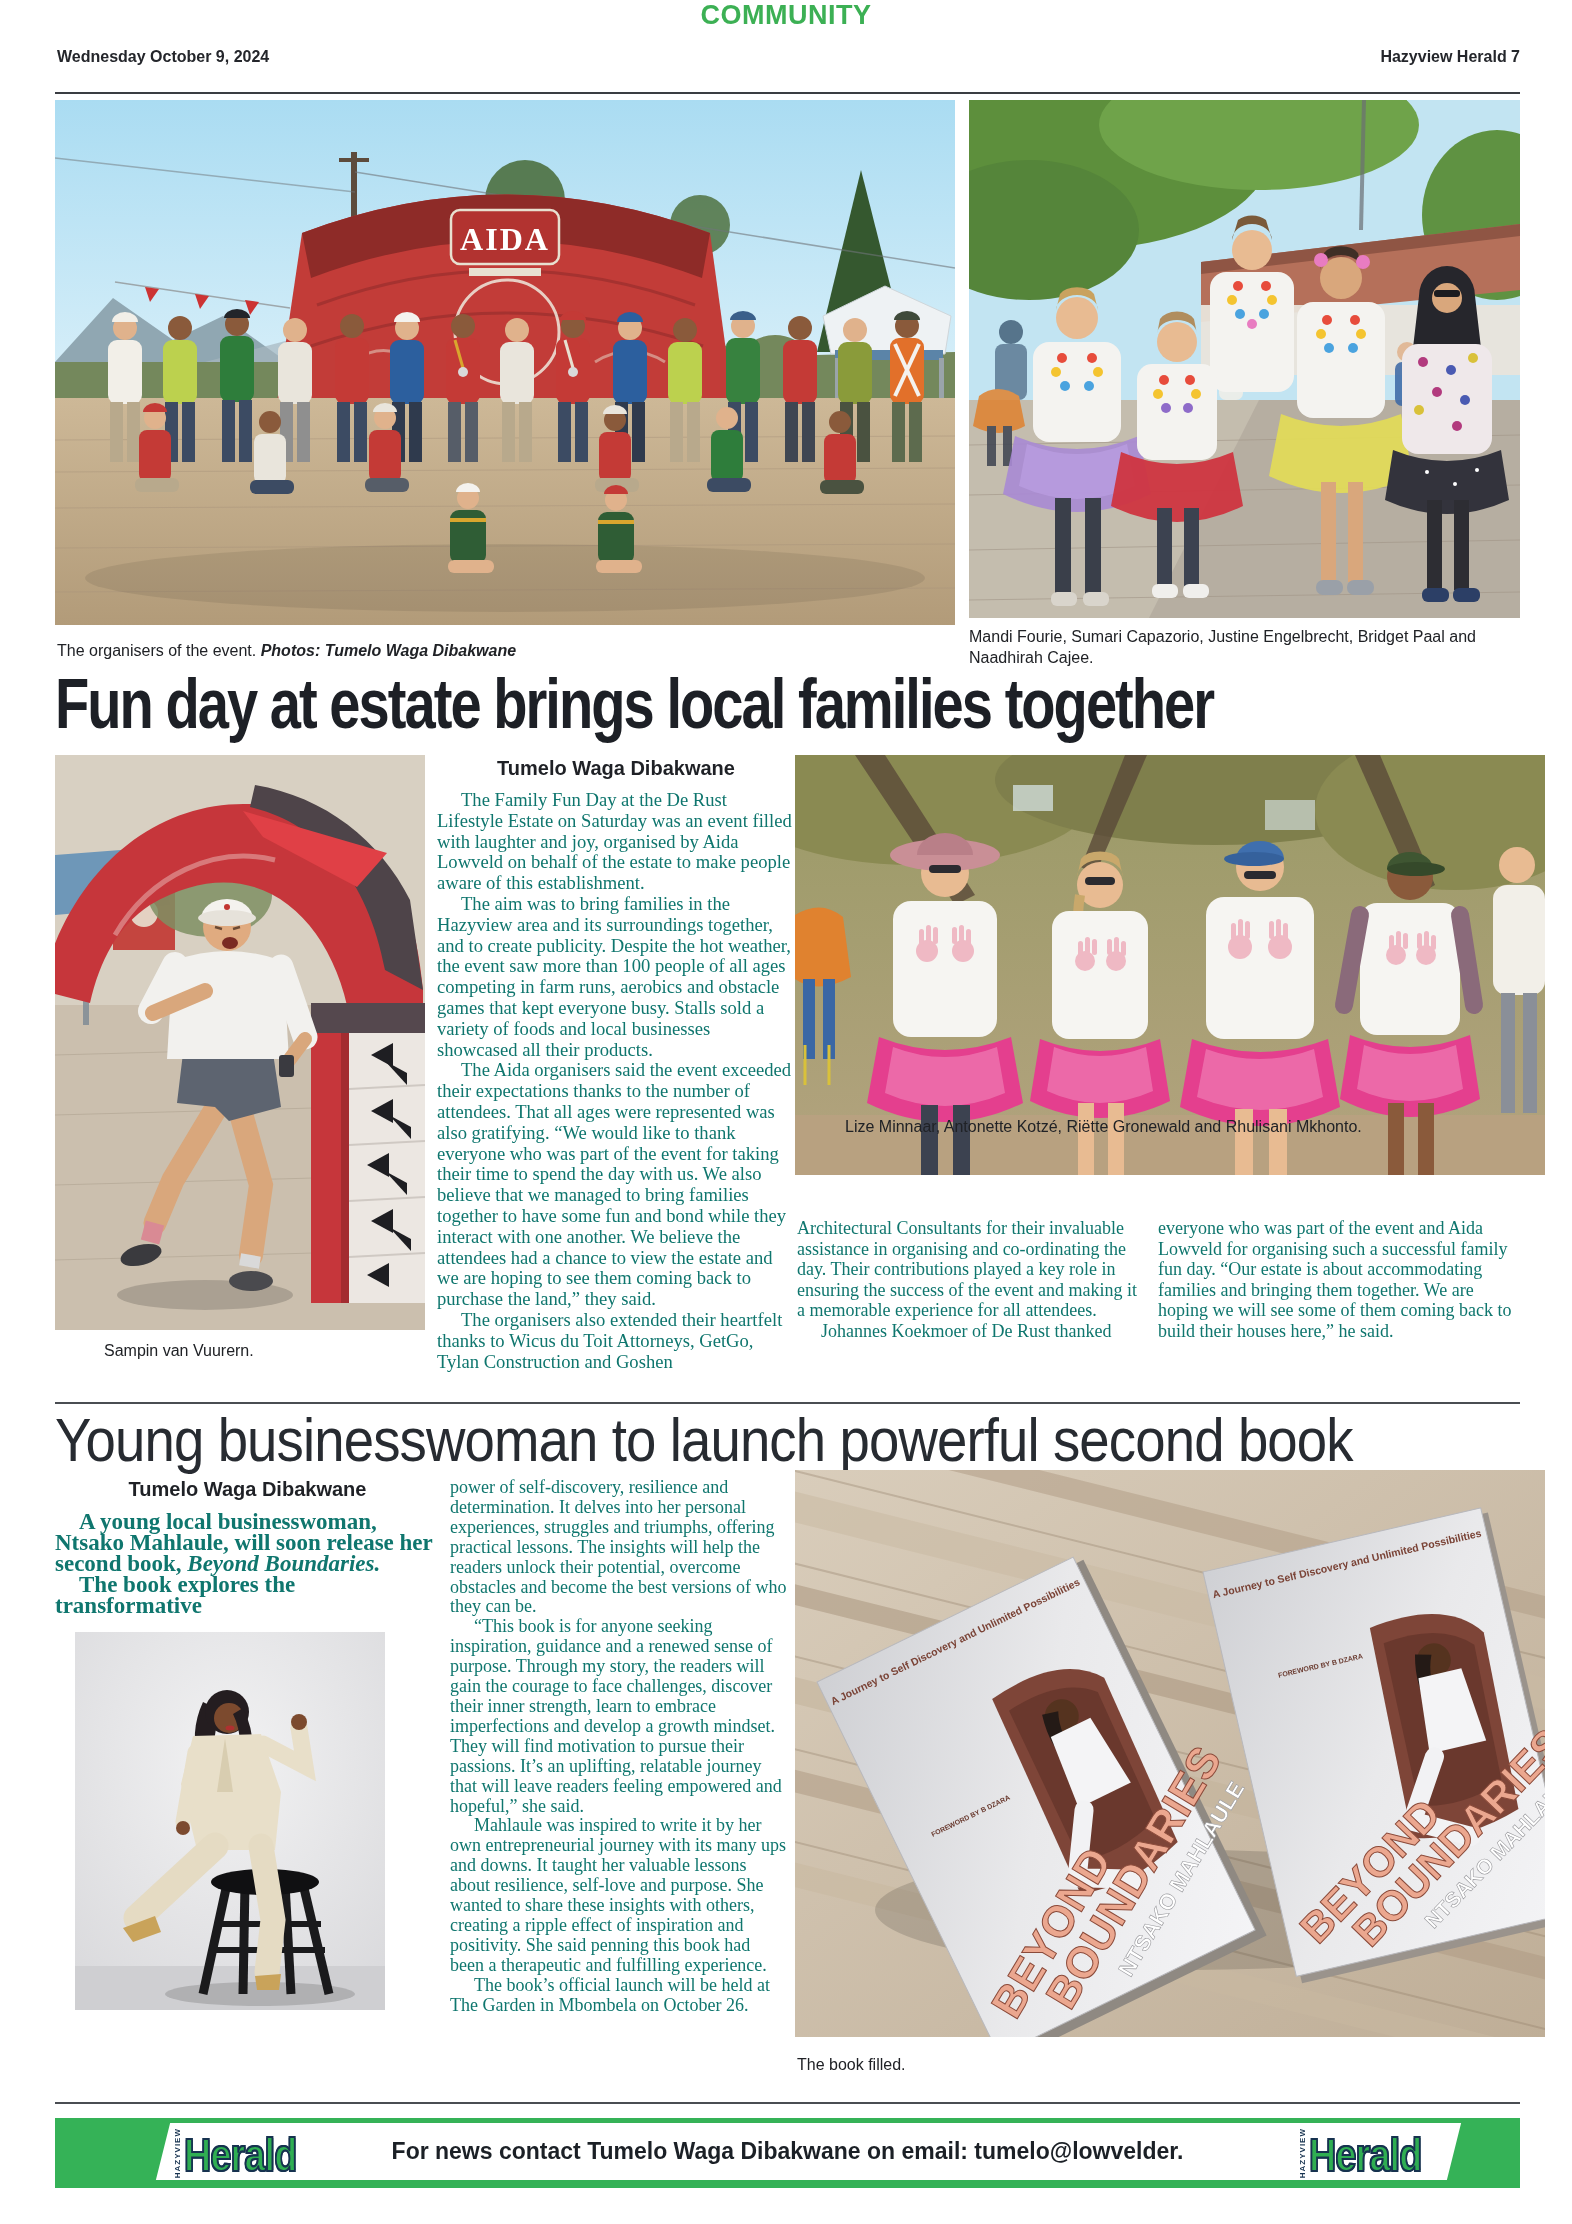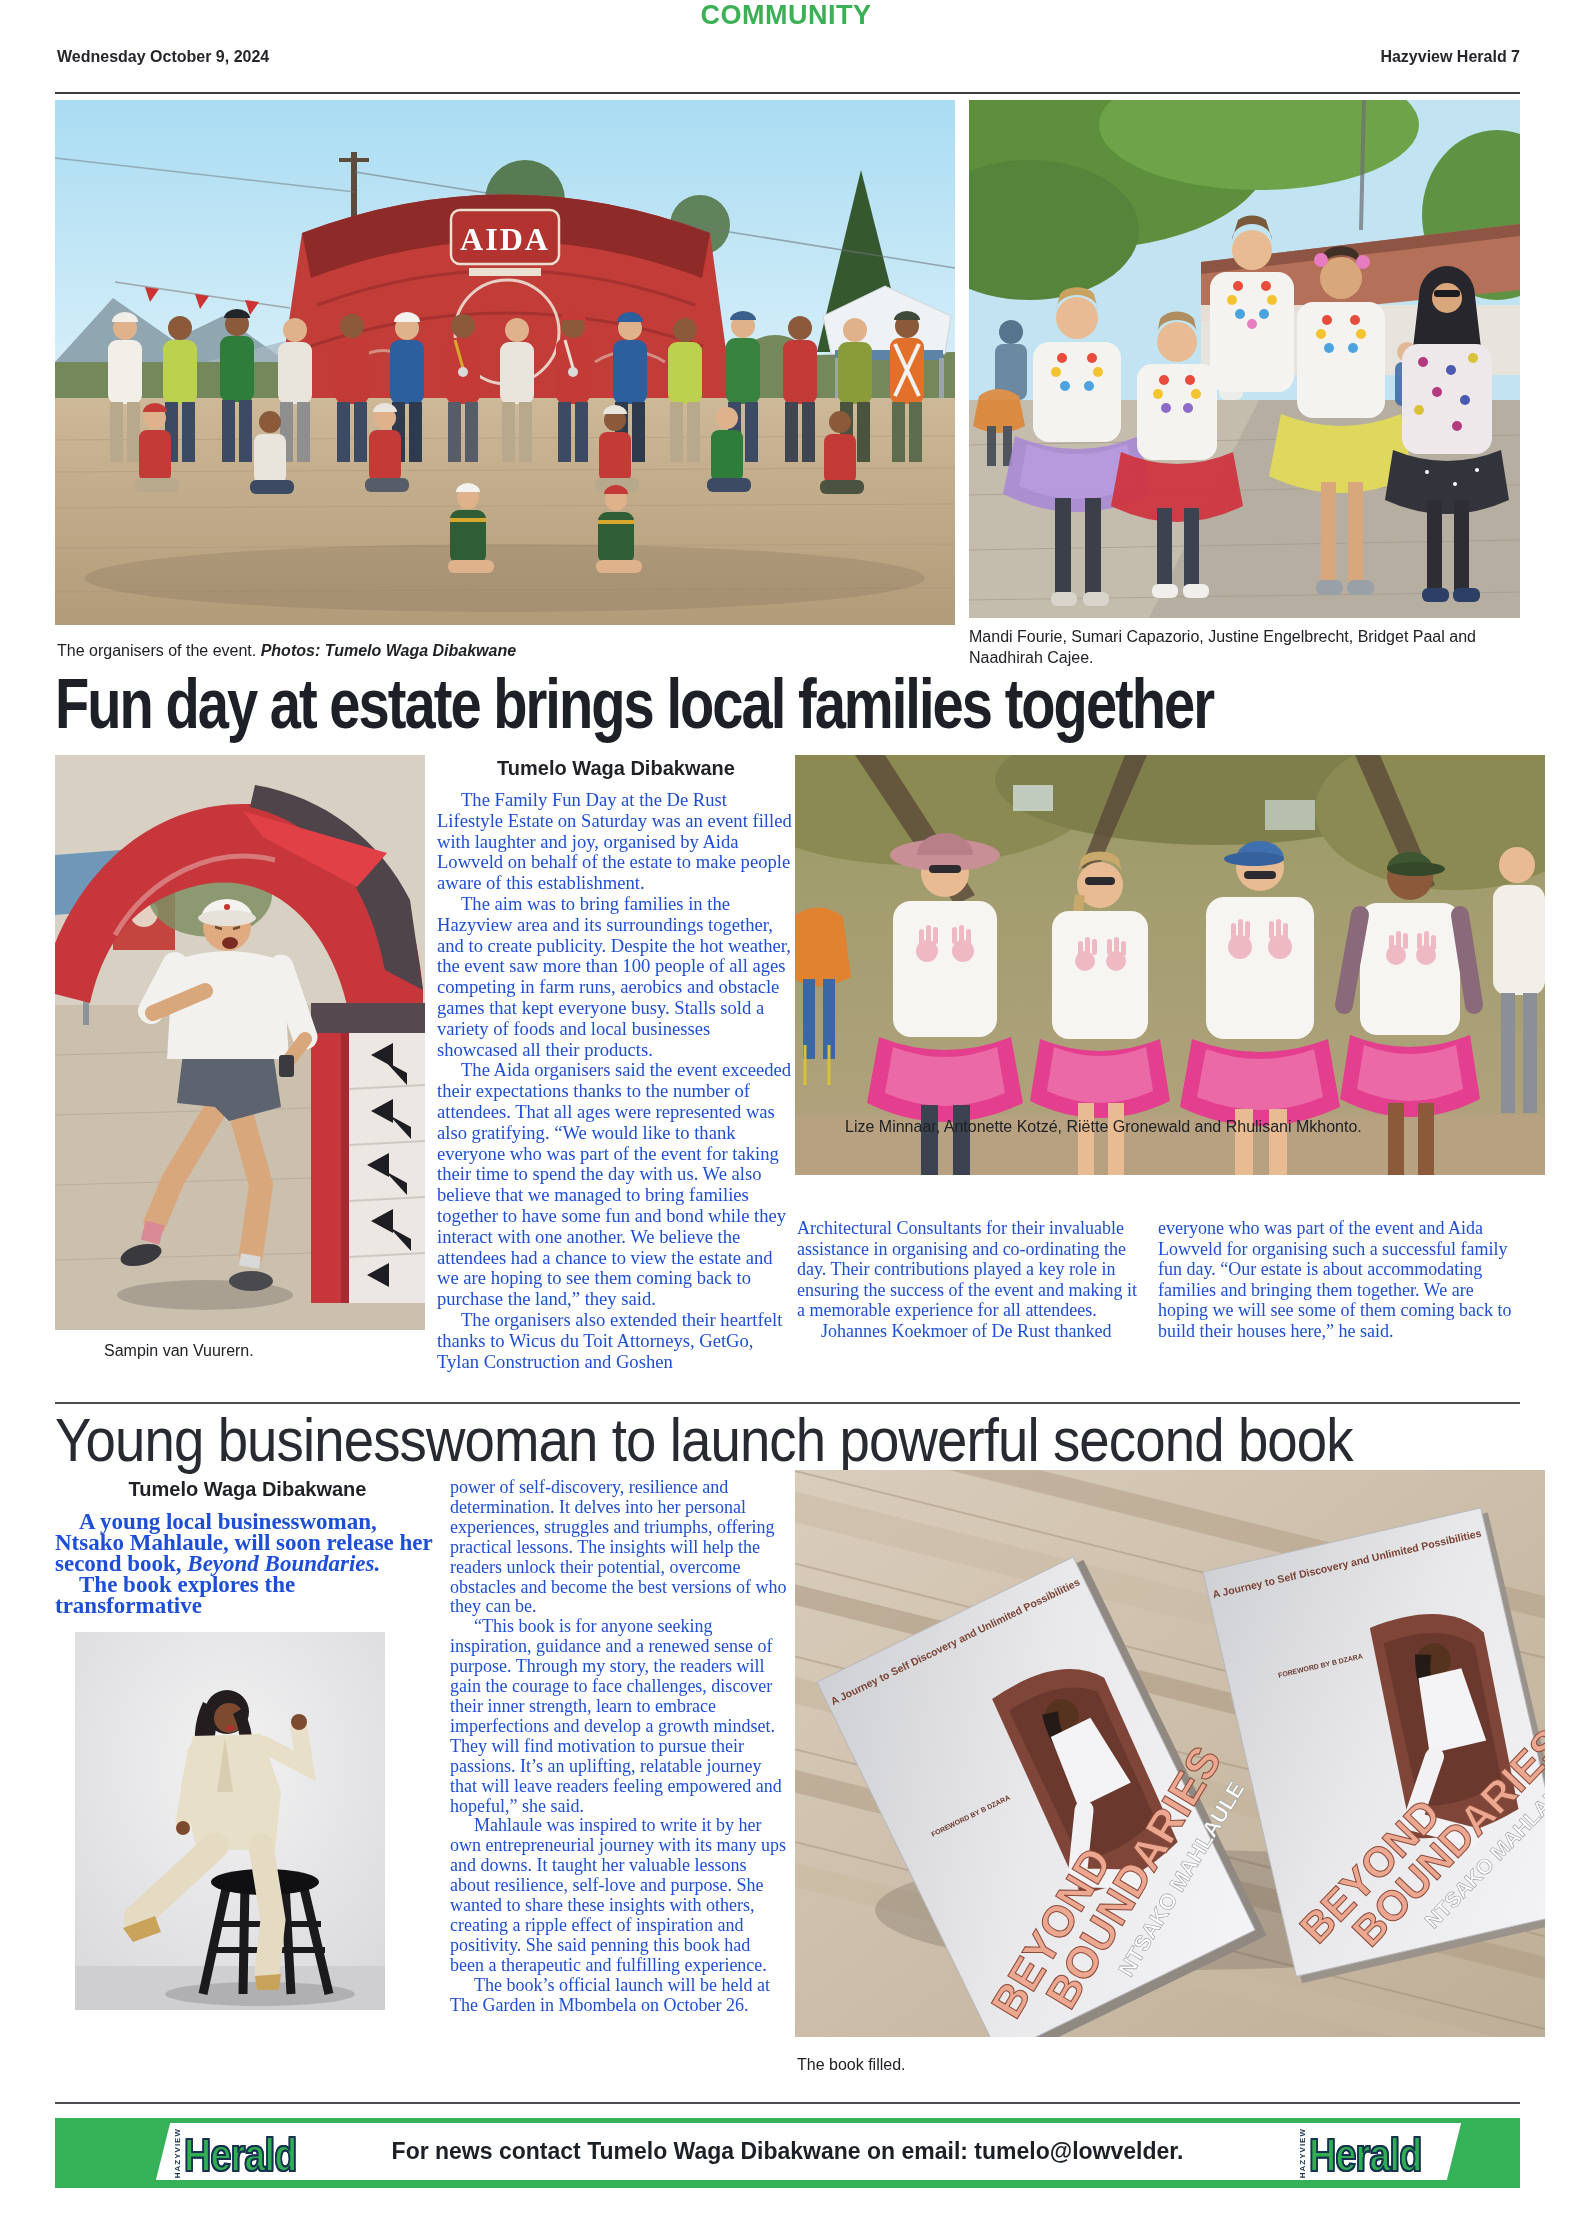--- a/index.html
+++ b/index.html
@@ -35,21 +35,21 @@
   #cap-book{left:797px;top:2054px;width:740px;}
   
   .headline{position:absolute;left:55px;white-space:nowrap;transform-origin:0 50%;}
   #headline1{top:664px;font-size:71px;line-height:80px;font-weight:bold;color:#1d2026;
              letter-spacing:-2.5px;transform:scaleX(0.79);}
   #headline2{top:1406px;font-size:62px;line-height:68px;font-weight:400;color:#272b31;
              letter-spacing:-1px;transform:scaleX(0.88);}
   
   .byline{font-size:20px;font-weight:bold;text-align:center;color:#1f2126;margin:0 0 10px 0;}
   .col{position:absolute;}
-  .col p{margin:0;font-family:"Liberation Serif",serif;color:#1d4ed8;text-indent:24px;}
+  .col p{margin:0;font-family:"Liberation Serif",serif;color:#0f766e;text-indent:24px;}
   .col p.noind{text-indent:0;}
   #a1-col1{left:437px;top:757px;width:358px;}
   #a1-col1 p{font-size:18.6px;line-height:20.8px;}
   #a1-col2{left:797px;top:1218px;width:348px;}
   #a1-col3{left:1158px;top:1218px;width:365px;}
   #a1-col2 p,#a1-col3 p{font-size:18px;line-height:20.6px;}
   #a2-col1{left:55px;top:1478px;width:385px;}
   #a2-col1 p{font-size:23px;line-height:21px;font-weight:bold;}
   #a2-col2{left:450px;top:1478px;width:338px;}
   #a2-col2 p{font-size:18px;line-height:19.9px;}

